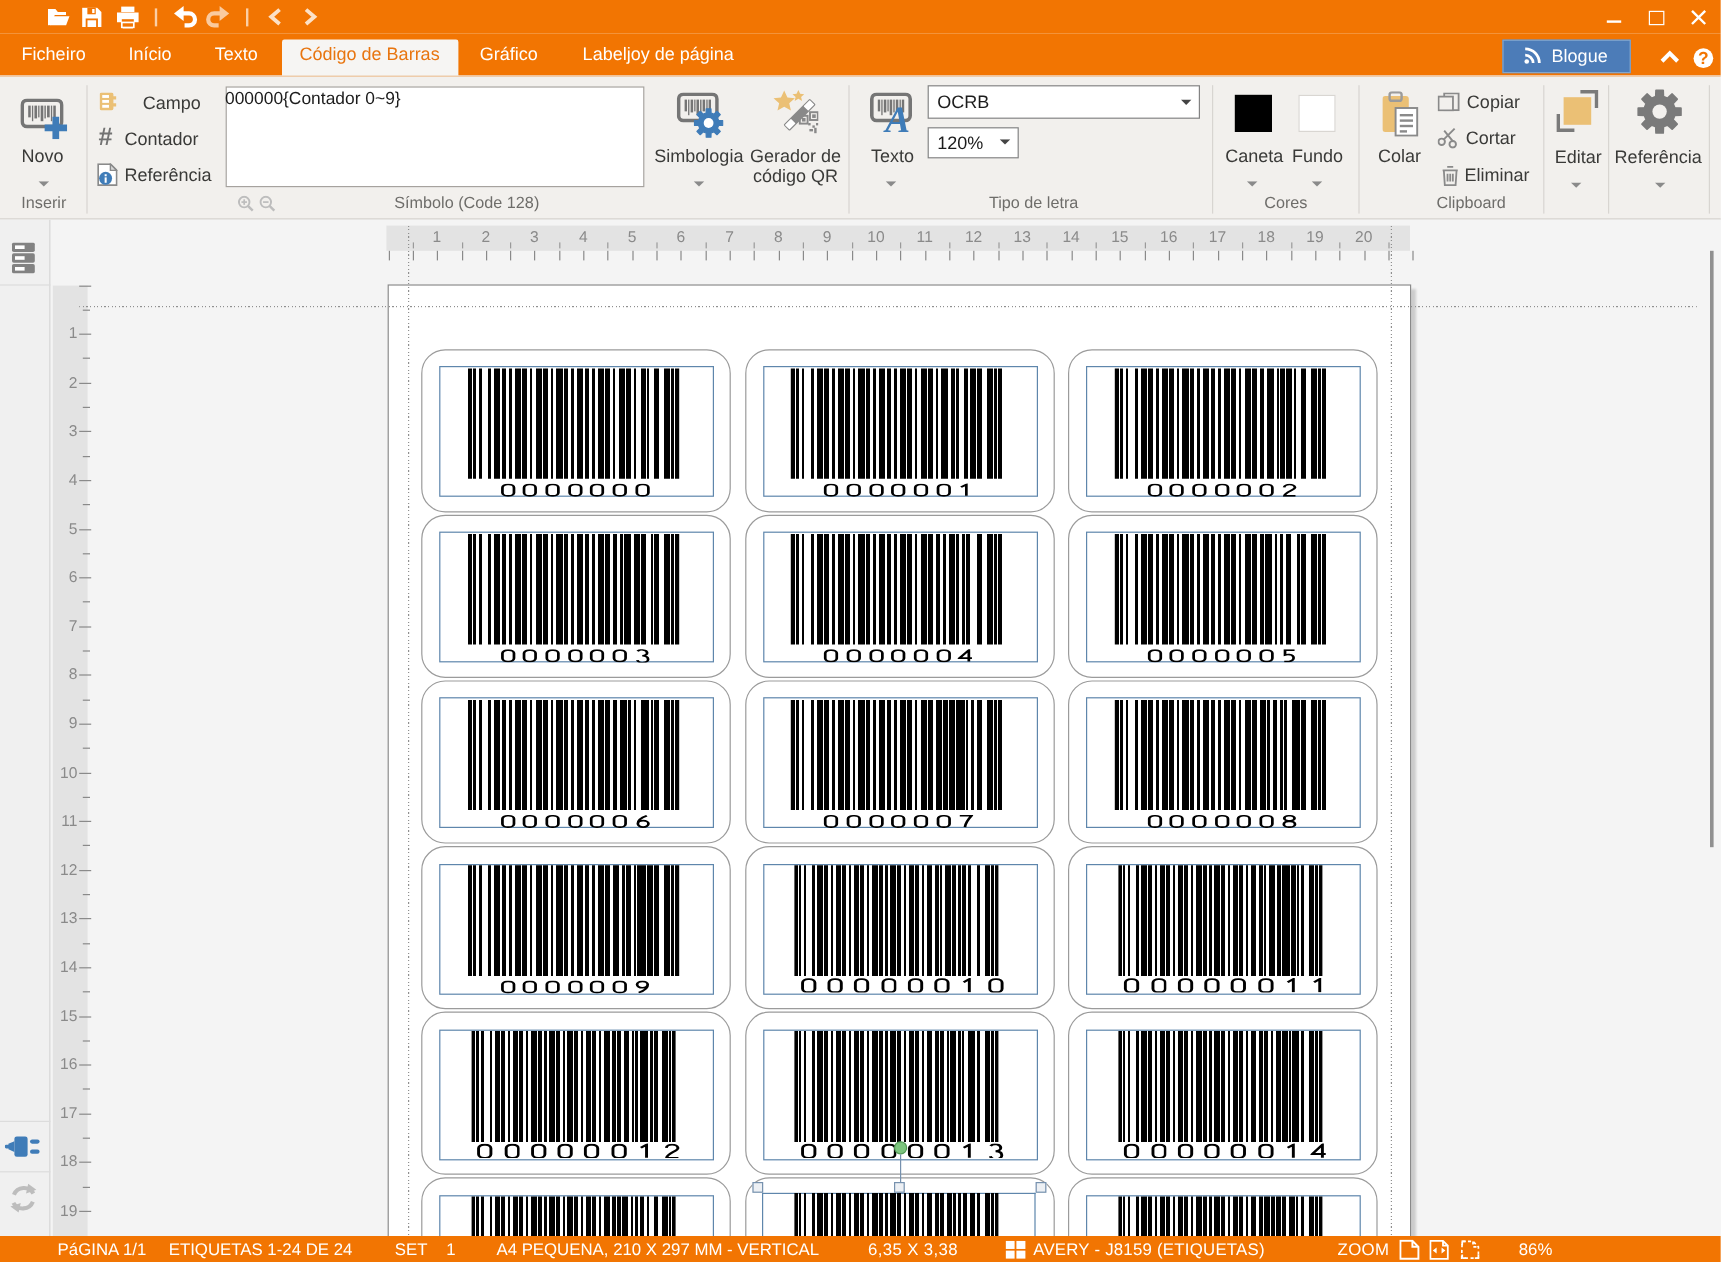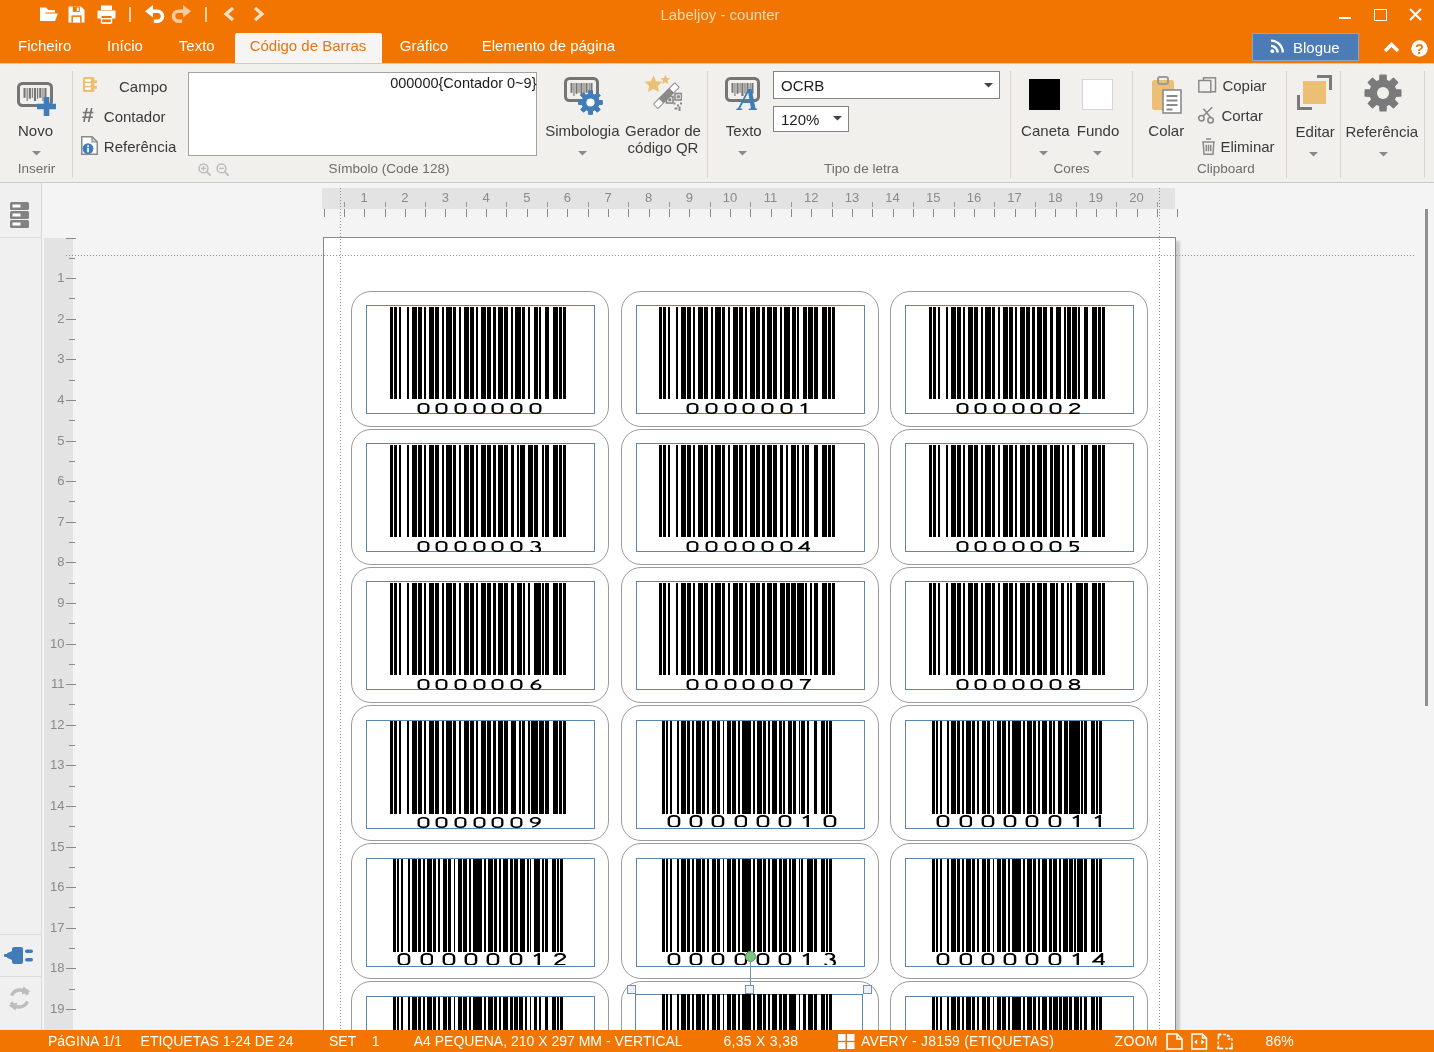--- a/index.html
+++ b/index.html
@@ -32,34 +32,33 @@
           <path d="M1 7.2 L9 1 L9 13.4 Z" fill="#fff"></path>
         </g>
       </svg>
       <div class="abs" style="left:205px;top:7px;width:1.5px;height:15px;background:rgba(255,255,255,.65)"></div>
       <svg class="abs" style="left:222px;top:6px" width="16" height="16">
         <path d="M11 2 L4 8 L11 14" fill="none" stroke="rgba(255,255,255,.78)" stroke-width="3.2"></path>
       </svg>
       <svg class="abs" style="left:250px;top:6px" width="16" height="16">
         <path d="M5 2 L12 8 L5 14" fill="none" stroke="rgba(255,255,255,.78)" stroke-width="3.2"></path>
       </svg>
-      <div class="abs" style="left:600px;top:0;width:240px;height:28px;line-height:29px;text-align:center;font-size:15px;color:#FBD9B6">Labeljoy - counter</div>
       <div class="abs" style="left:1339px;top:17px;width:12px;height:2px;background:#fff"></div>
       <div class="abs" style="left:1374px;top:9px;width:12.5px;height:12px;border:1.5px solid #fff"></div>
       <svg class="abs" style="left:1409px;top:8px" width="13" height="13">
         <path d="M1 1 L12 12 M12 1 L1 12" stroke="#fff" stroke-width="2"></path>
       </svg>
     </div>
     <div class="tabs">
       <div class="abs" style="left:234.5px;top:5px;width:147px;height:31px;background:#F6F5F3;border-radius:2px 2px 0 0"></div>
       <div class="tab" style="left:-30.299999999999997px;width:150px">Ficheiro</div>
       <div class="tab" style="left:50px;width:150px">Início</div>
       <div class="tab" style="left:121.80000000000001px;width:150px">Texto</div>
       <div class="tab" style="left:349px;width:150px">Gráfico</div>
-      <div class="tab" style="left:473.5px;width:150px">Elemento de página</div>
+      <div class="tab" style="left:473.5px;width:150px">Labeljoy de página</div>
       <div class="tab" style="left:233px;width:150px;color:#E8750F">Código de Barras</div>
       <div class="abs" style="left:1251.5px;top:5px;width:107px;height:28px;background:#4C7CB8;border:1px solid #83A7CF"></div>
       <svg class="abs" style="left:1269px;top:10px" width="18" height="17">
         <path d="M13.8 14.5 A 11.8 11.8 0 0 0 2 2.7" fill="none" stroke="#fff" stroke-width="2.3"></path>
         <path d="M8.6 14.5 A 6.6 6.6 0 0 0 2 7.9" fill="none" stroke="#fff" stroke-width="2.3"></path>
         <circle cx="3.3" cy="13.2" r="1.9" fill="#fff"></circle>
       </svg>
       <div class="abs" style="left:1293px;top:5px;width:60px;height:28px;line-height:29px;color:#fff;font-size:15px">Blogue</div>
       <svg class="abs" style="left:1383px;top:13px" width="17" height="13">
         <path d="M2 10 L8.5 3.5 L15 10" fill="none" stroke="#fff" stroke-width="3.4"></path>
@@ -113,21 +112,21 @@
       <div class="slbl" style="left:103.8px;top:44.5px">Contador</div>
       <svg class="abs" style="left:81px;top:73px" width="17" height="19">
         <path d="M0.75 0.75 H11 L16.25 6 V18.25 H0.75 Z" fill="#fff" stroke="#8a8a8a" stroke-width="1.5"></path>
         <path d="M11 0.75 V6 H16.25 Z" fill="#d9d9d9" stroke="#8a8a8a" stroke-width="1.2"></path>
         <circle cx="7" cy="12.6" r="5.4" fill="#3F7CB8"></circle>
         <rect x="6.2" y="9.2" width="1.7" height="1.7" fill="#fff"></rect>
         <rect x="6.2" y="11.8" width="1.7" height="4.5" fill="#fff"></rect>
       </svg>
       <div class="slbl" style="left:103.8px;top:75px">Referência</div>
       <div class="abs" style="left:187.5px;top:8.5px;width:349px;height:84px;background:#fff;border:1px solid #A6A29E"></div>
-      <div class="abs" style="left:187.5px;top:12px;width:349px;text-align:right;font-size:14.5px;color:#1c1c1c">000000{Contador 0~9}</div>
+      <div class="abs" style="left:187.5px;top:12px;width:349px;text-align:left;font-size:14.5px;color:#1c1c1c">000000{Contador 0~9}</div>
       <svg class="abs" style="left:198px;top:100px" width="14" height="14">
         <circle cx="5.5" cy="5.4" r="4.4" fill="none" stroke="#bdbdbd" stroke-width="1.6"></circle>
         <path d="M8.6 8.6 L12.6 12.6" stroke="#bdbdbd" stroke-width="2"></path>
         <rect x="3.2" y="4.7" width="4.6" height="1.4" fill="#bdbdbd"></rect>
         <rect x="4.8" y="3.1" width="1.4" height="4.6" fill="#bdbdbd"></rect>
       </svg>
       <svg class="abs" style="left:216px;top:100px" width="14" height="14">
         <circle cx="5.5" cy="5.4" r="4.4" fill="none" stroke="#bdbdbd" stroke-width="1.6"></circle>
         <path d="M8.6 8.6 L12.6 12.6" stroke="#bdbdbd" stroke-width="2"></path>
         <rect x="3.2" y="4.7" width="4.6" height="1.4" fill="#bdbdbd"></rect>

